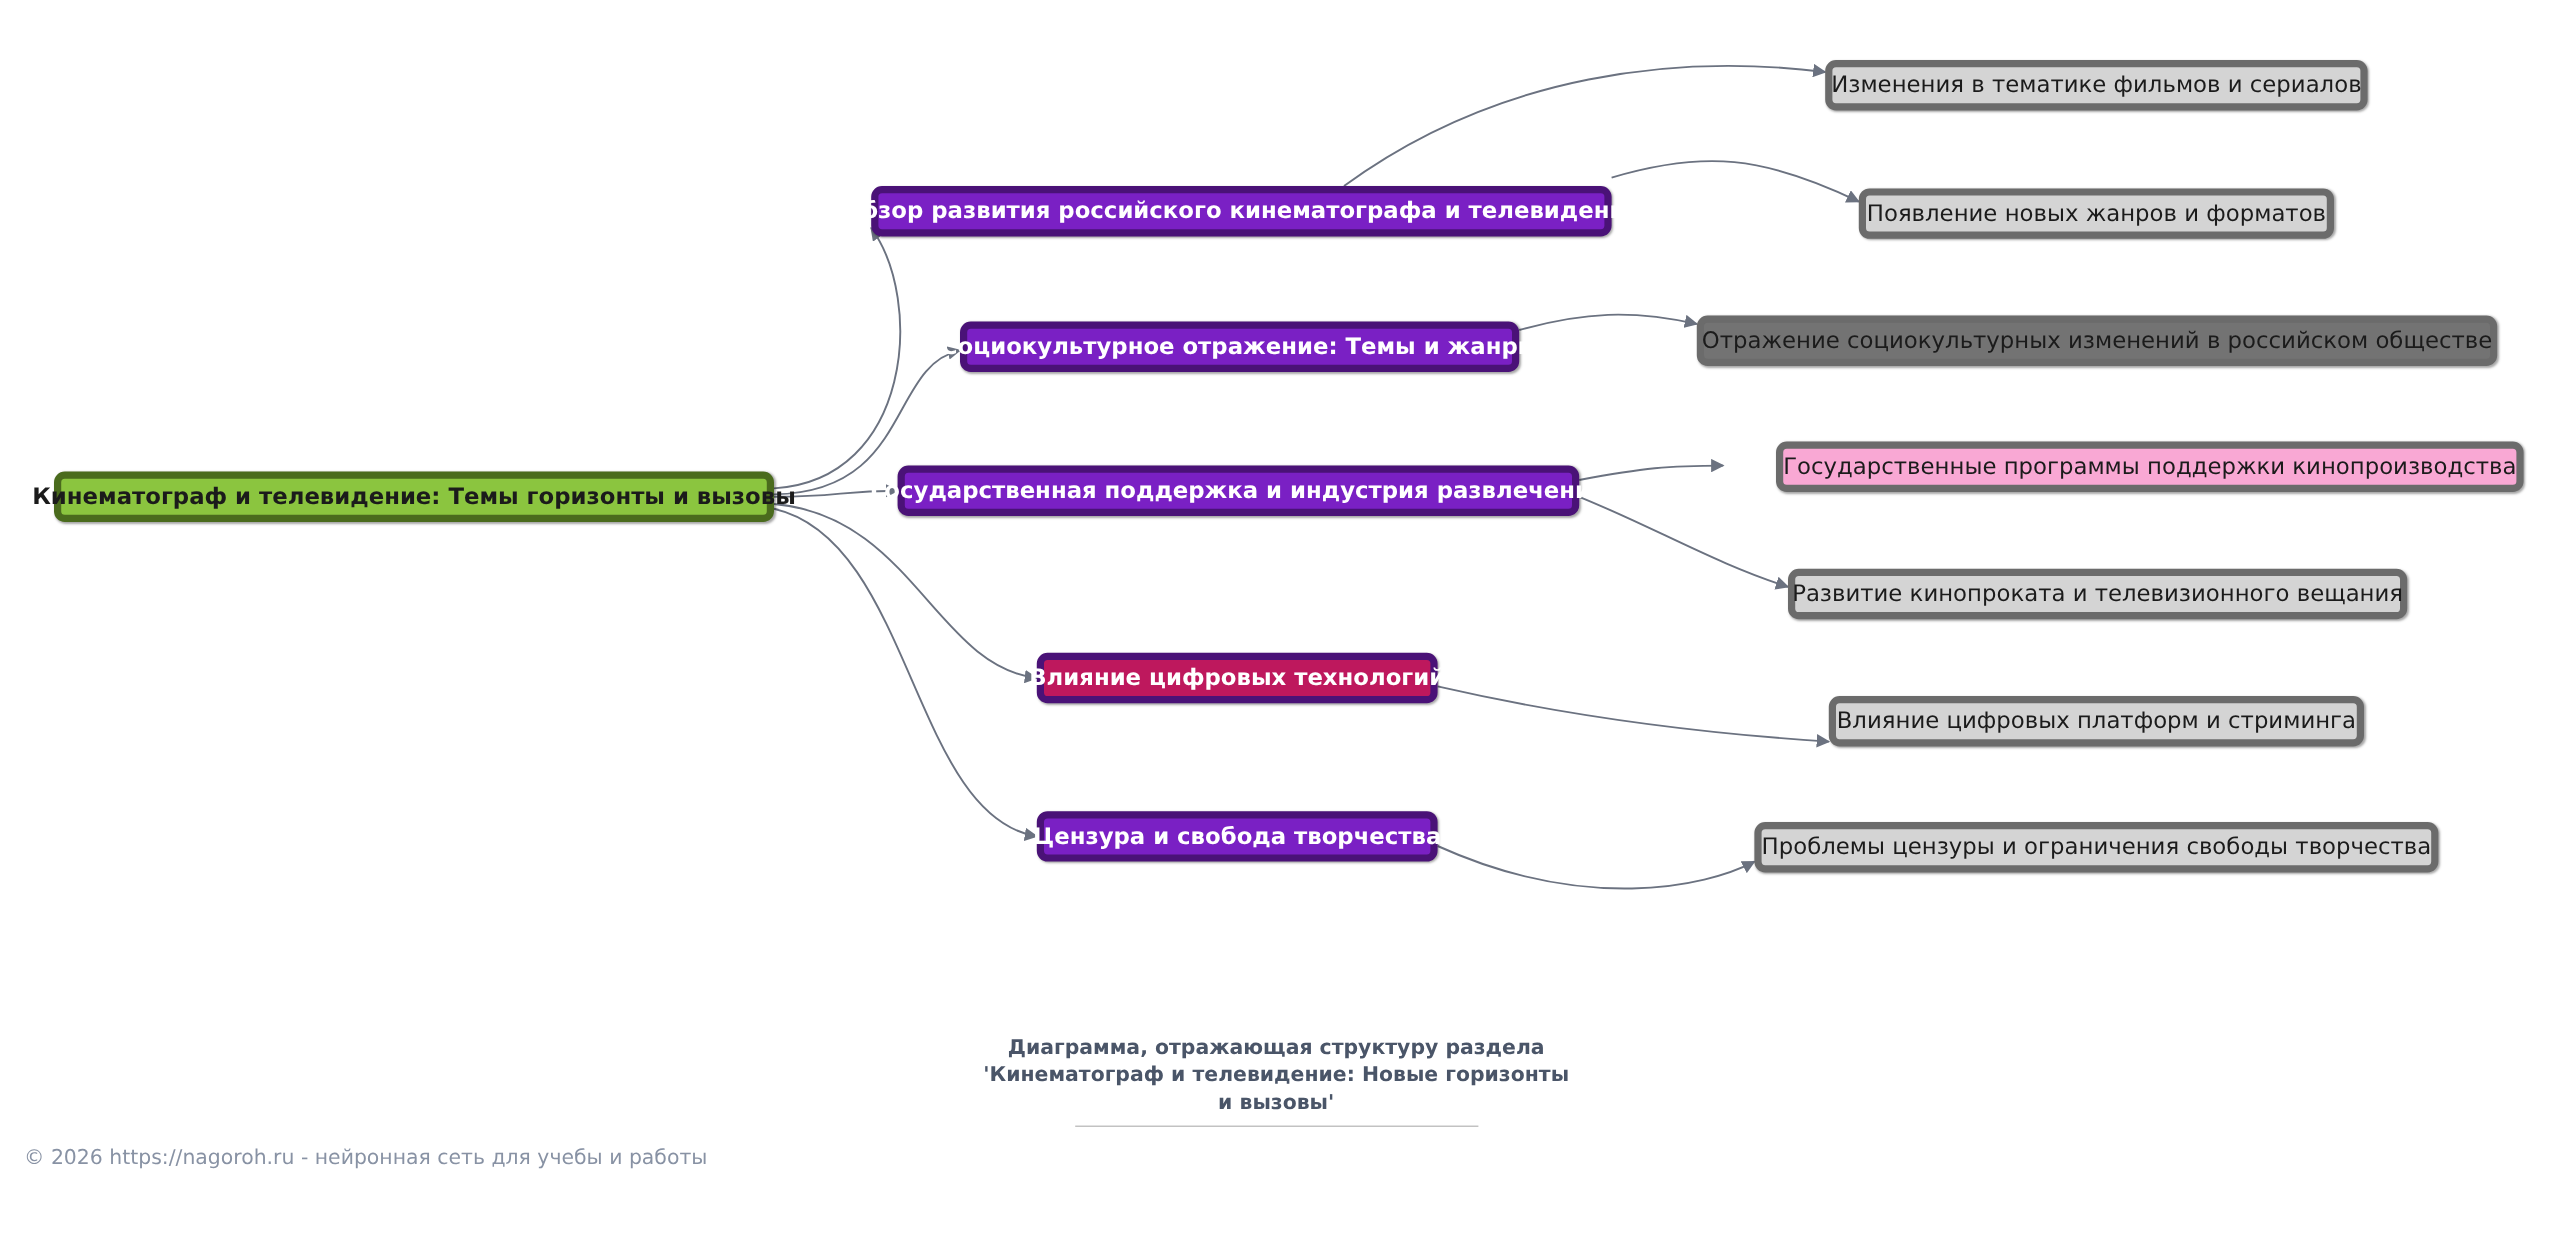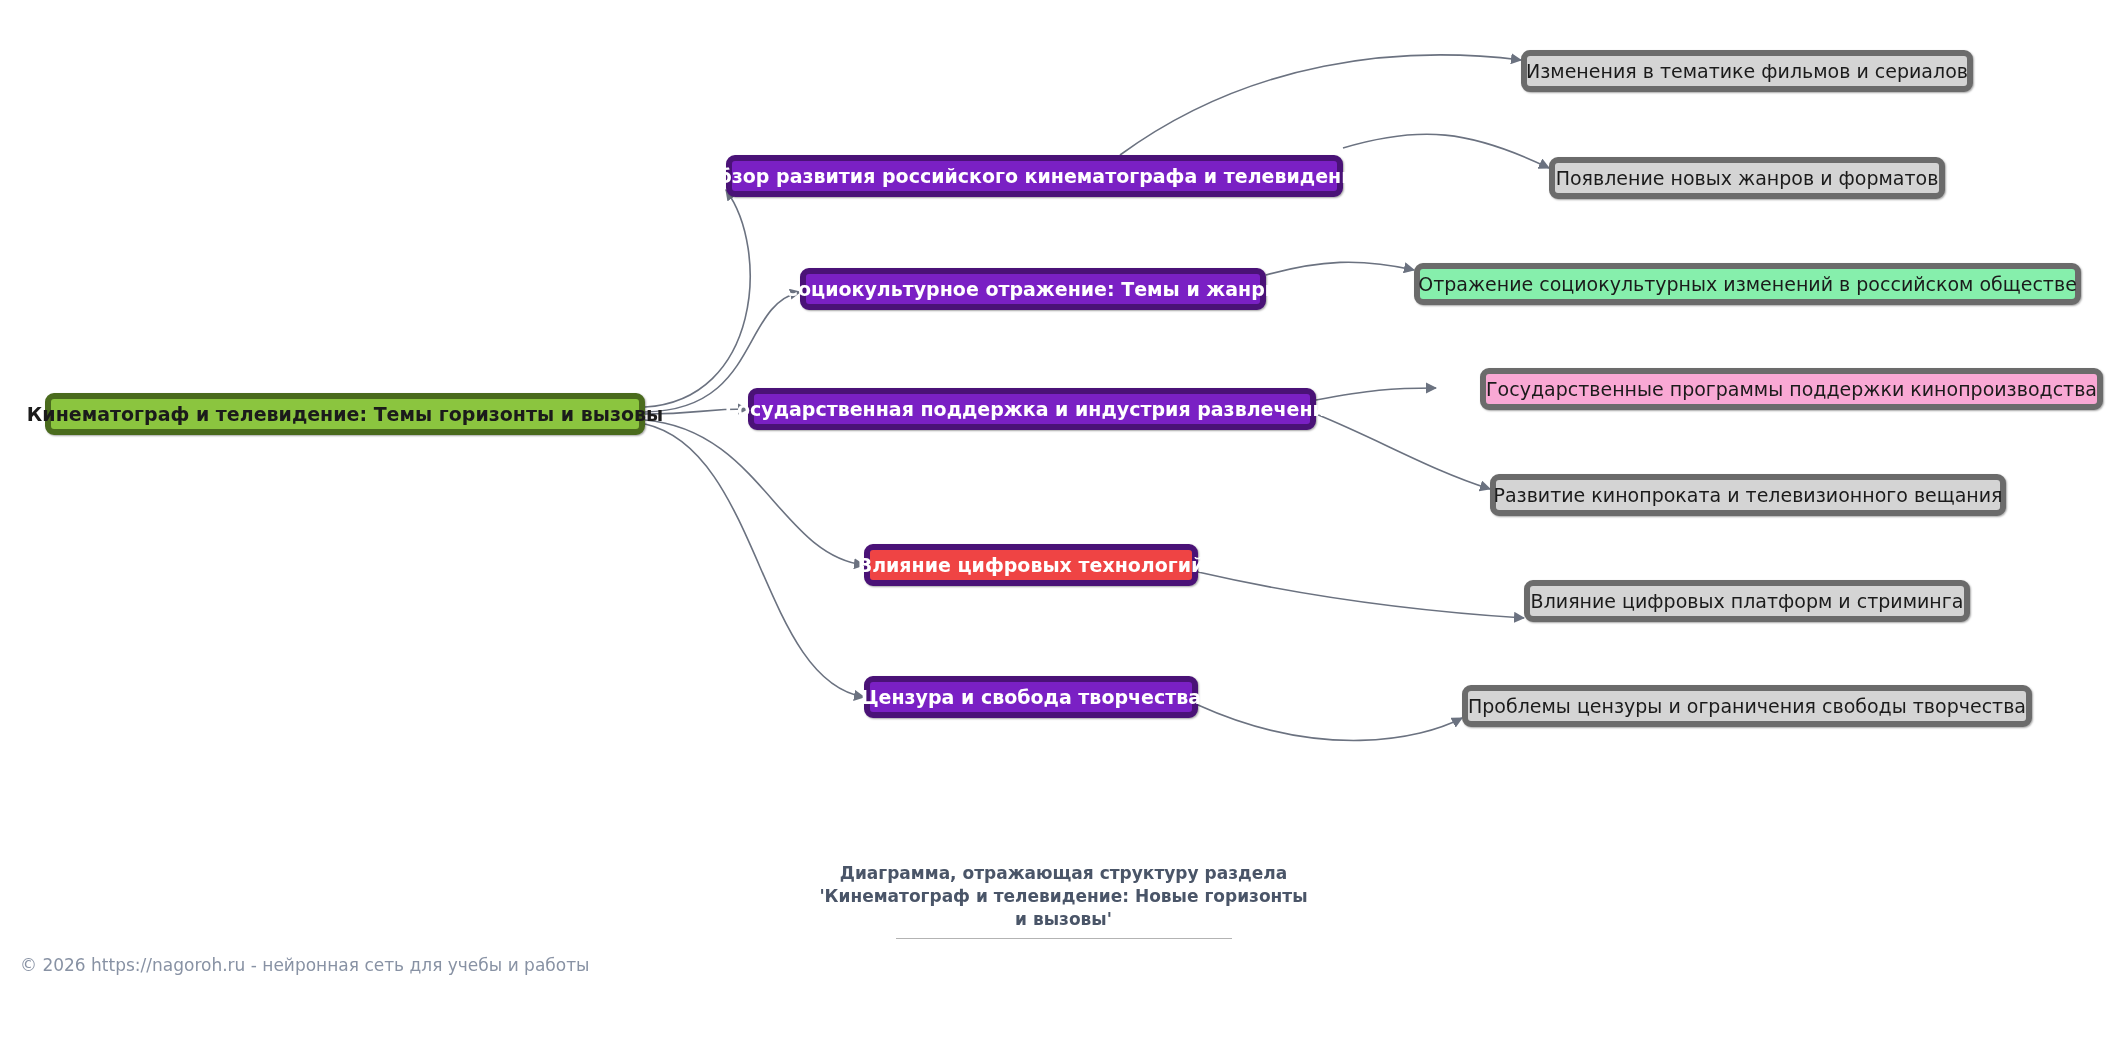--- a/index.html
+++ b/index.html
@@ -123,33 +123,33 @@
       </div>
       <div class="node branch" style="left: 726px; top: 155px; width: 617px; height: 42px; background: rgb(122, 32, 196);">
         <span>Обзор развития российского кинематографа и телевидения</span>
       </div>
       <div class="node branch" style="left: 800px; top: 268px; width: 466px; height: 42px; background: rgb(122, 32, 196);">
         <span>Социокультурное отражение: Темы и жанры</span>
       </div>
       <div class="node branch" style="left: 748px; top: 388px; width: 568px; height: 42px; background: rgb(122, 32, 196);">
         <span>Государственная поддержка и индустрия развлечений</span>
       </div>
-      <div class="node branch" style="left: 864px; top: 544px; width: 334px; height: 42px; background: #ef4444;">
+      <div class="node branch" style="left: 864px; top: 544px; width: 334px; height: 42px; background: #be185d;">
         <span>Влияние цифровых технологий</span>
       </div>
       <div class="node branch" style="left: 864px; top: 676px; width: 334px; height: 42px; background: rgb(122, 32, 196);">
         <span>Цензура и свобода творчества</span>
       </div>
       <div class="node leaf" style="left: 1521px; top: 50px; width: 452px; height: 42px; background: rgb(212, 212, 212);">
         <span>Изменения в тематике фильмов и сериалов</span>
       </div>
       <div class="node leaf" style="left: 1549px; top: 157px; width: 396px; height: 42px; background: rgb(212, 212, 212);">
         <span>Появление новых жанров и форматов</span>
       </div>
-      <div class="node leaf" style="left: 1414px; top: 263px; width: 667px; height: 42px; background: #86efac;">
+      <div class="node leaf" style="left: 1414px; top: 263px; width: 667px; height: 42px; background: #737373;">
         <span>Отражение социокультурных изменений в российском обществе</span>
       </div>
       <div class="node leaf" style="left: 1436px; top: 368px; width: 623px; height: 42px; background: #f9a8d4; margin-left: 44px;">
         <span>Государственные программы поддержки кинопроизводства</span>
       </div>
       <div class="node leaf" style="left: 1490px; top: 474px; width: 516px; height: 42px; background: rgb(212, 212, 212);">
         <span>Развитие кинопроката и телевизионного вещания</span>
       </div>
       <div class="node leaf" style="left: 1524px; top: 580px; width: 446px; height: 42px; background: rgb(212, 212, 212);">
         <span>Влияние цифровых платформ и стриминга</span>

